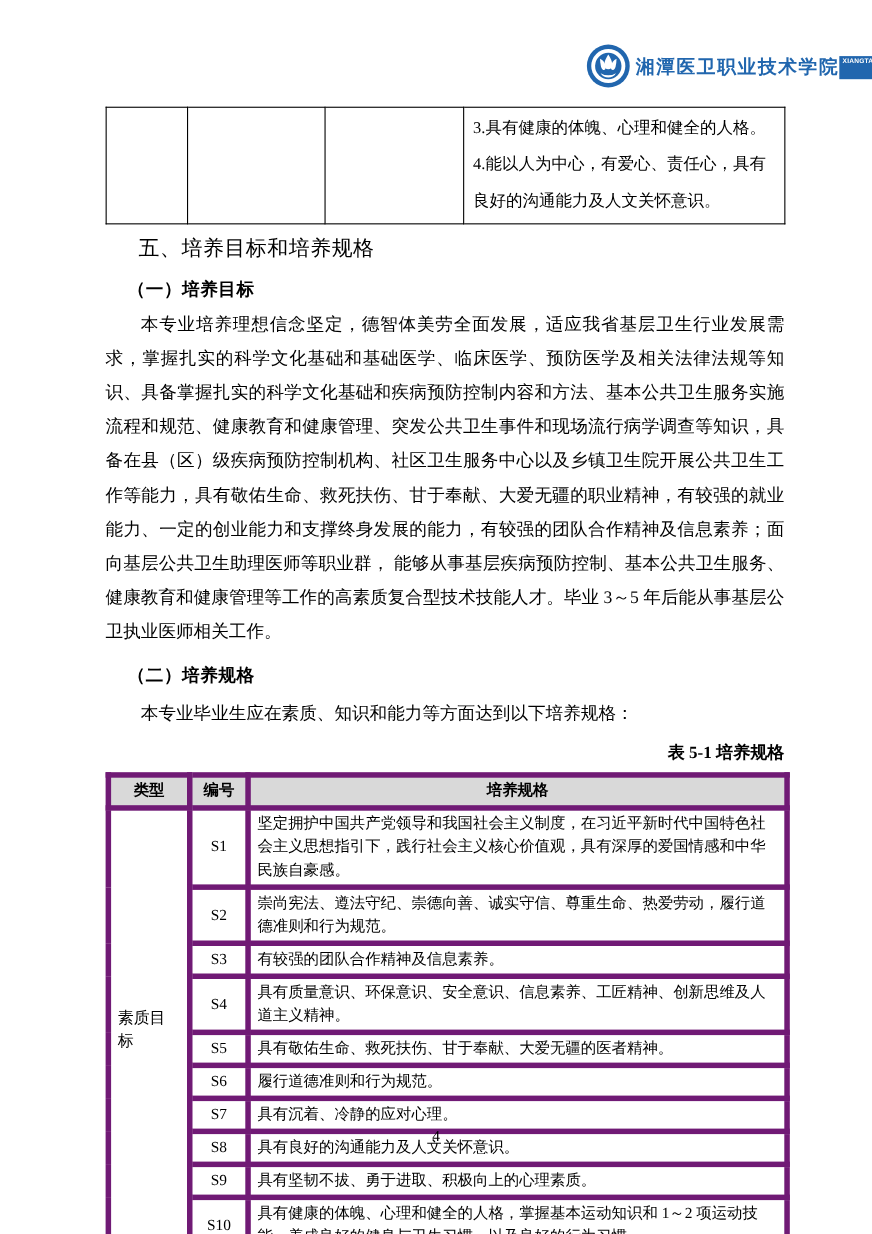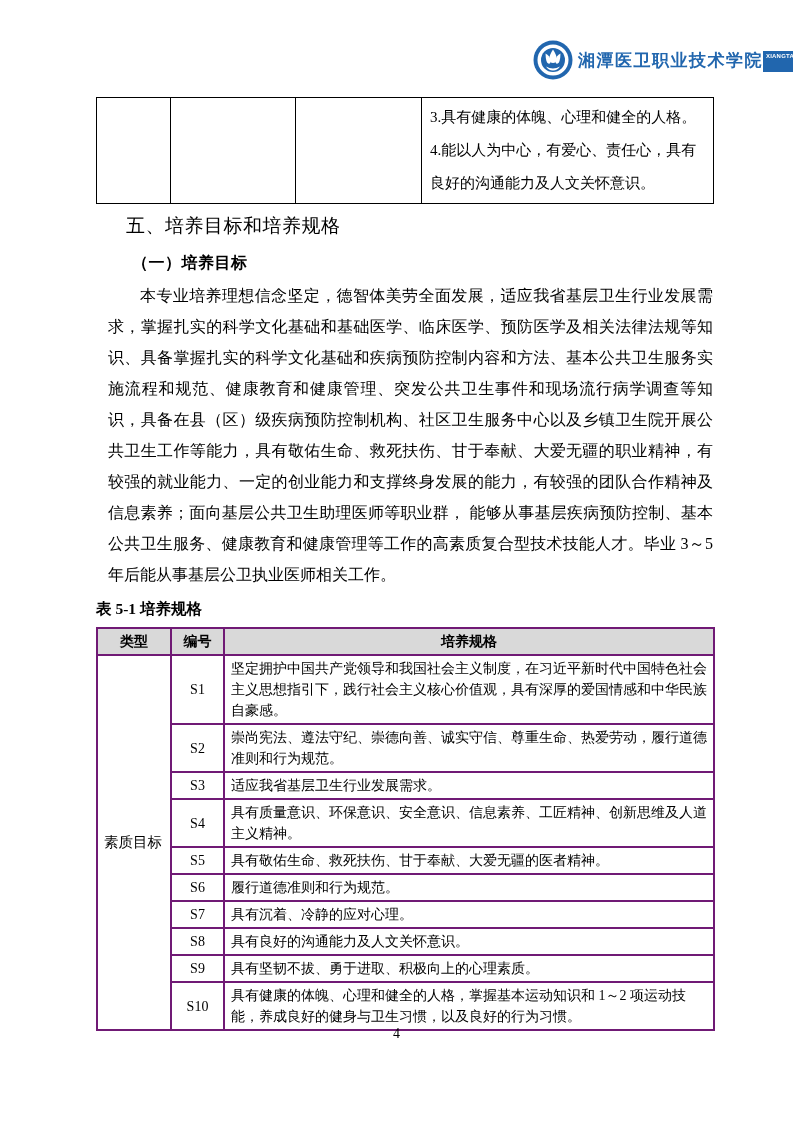--- a/index.html
+++ b/index.html
@@ -79,51 +79,51 @@
   .h-section {
     font-family: "Liberation Sans", "DejaVu Sans", sans-serif;
     font-size: 19px;
     font-weight: normal;
     margin: 9px 0 0 30px;
     letter-spacing: 0.5px;
   }
   .h-sub {
     font-size: 16px;
     font-weight: bold;
-    margin: 14px 0 0 36px;
+    margin: 14px 0 0 20px;
     letter-spacing: 0.5px;
   }
   .para {
     font-size: 16px;
     line-height: 31px;
     text-align: justify;
     text-indent: 2em;
-    margin: 6px 0 0 12px;
+    margin: 6px 0 0 0;
   }
   .para-lead {
     font-size: 16px;
     line-height: 31px;
     text-indent: 2em;
     margin: 9px 0 0 0;
   }
   .table-caption {
-    text-align: left;
+    text-align: right;
     font-weight: bold;
     font-size: 15.5px;
     margin: 9px 0 7px 0;
   }
 
   
   .spec-table {
     width: 617px;
     border-collapse: collapse;
     table-layout: fixed;
   }
   .spec-table th, .spec-table td {
-    border: 2px solid #701a75;
+    border: 5px solid #701a75;
     font-size: 14px;
     line-height: 21px;
     padding: 2px 6px;
     vertical-align: middle;
   }
   .spec-table th {
     background: #d9d9d9;
     font-weight: bold;
     text-align: center;
     height: 26px;
@@ -182,20 +182,22 @@
         </td>
       </tr>
     </tbody>
       </table>
 
     <div class="h-section">五、培养目标和培养规格</div>
 
     <div class="h-sub">（一）培养目标</div>
     <p class="para">本专业培养理想信念坚定，德智体美劳全面发展，适应我省基层卫生行业发展需求，掌握扎实的科学文化基础和基础医学、临床医学、预防医学及相关法律法规等知识、具备掌握扎实的科学文化基础和疾病预防控制内容和方法、基本公共卫生服务实施流程和规范、健康教育和健康管理、突发公共卫生事件和现场流行病学调查等知识，具备在县（区）级疾病预防控制机构、社区卫生服务中心以及乡镇卫生院开展公共卫生工作等能力，具有敬佑生命、救死扶伤、甘于奉献、大爱无疆的职业精神，有较强的就业能力、一定的创业能力和支撑终身发展的能力，有较强的团队合作精神及信息素养；面向基层公共卫生助理医师等职业群， 能够从事基层疾病预防控制、基本公共卫生服务、健康教育和健康管理等工作的高素质复合型技术技能人才。毕业 3～5 年后能从事基层公卫执业医师相关工作。</p>
 
+    <div class="h-sub">（二）培养规格</div>
+    <p class="para-lead">本专业毕业生应在素质、知识和能力等方面达到以下培养规格：</p>
 
     <div class="table-caption">表 5-1 培养规格</div>
 
     <table class="spec-table">
       <colgroup>
           <col class="col-type">
           <col class="col-id">
           <col class="col-spec">
         </colgroup>
       <tbody>
@@ -208,21 +210,21 @@
         <td class="cell-type" rowspan="10">素质目标</td>
         <td class="cell-id">S1</td>
         <td class="cell-text">坚定拥护中国共产党领导和我国社会主义制度，在习近平新时代中国特色社会主义思想指引下，践行社会主义核心价值观，具有深厚的爱国情感和中华民族自豪感。</td>
       </tr>
       <tr>
         <td class="cell-id">S2</td>
         <td class="cell-text">崇尚宪法、遵法守纪、崇德向善、诚实守信、尊重生命、热爱劳动，履行道德准则和行为规范。</td>
       </tr>
       <tr>
         <td class="cell-id">S3</td>
-        <td class="cell-text">适应我省基层卫生行业发展需求。</td>
+        <td class="cell-text">有较强的团队合作精神及信息素养。</td>
       </tr>
       <tr>
         <td class="cell-id">S4</td>
         <td class="cell-text">具有质量意识、环保意识、安全意识、信息素养、工匠精神、创新思维及人道主义精神。</td>
       </tr>
       <tr>
         <td class="cell-id">S5</td>
         <td class="cell-text">具有敬佑生命、救死扶伤、甘于奉献、大爱无疆的医者精神。</td>
       </tr>
       <tr>

